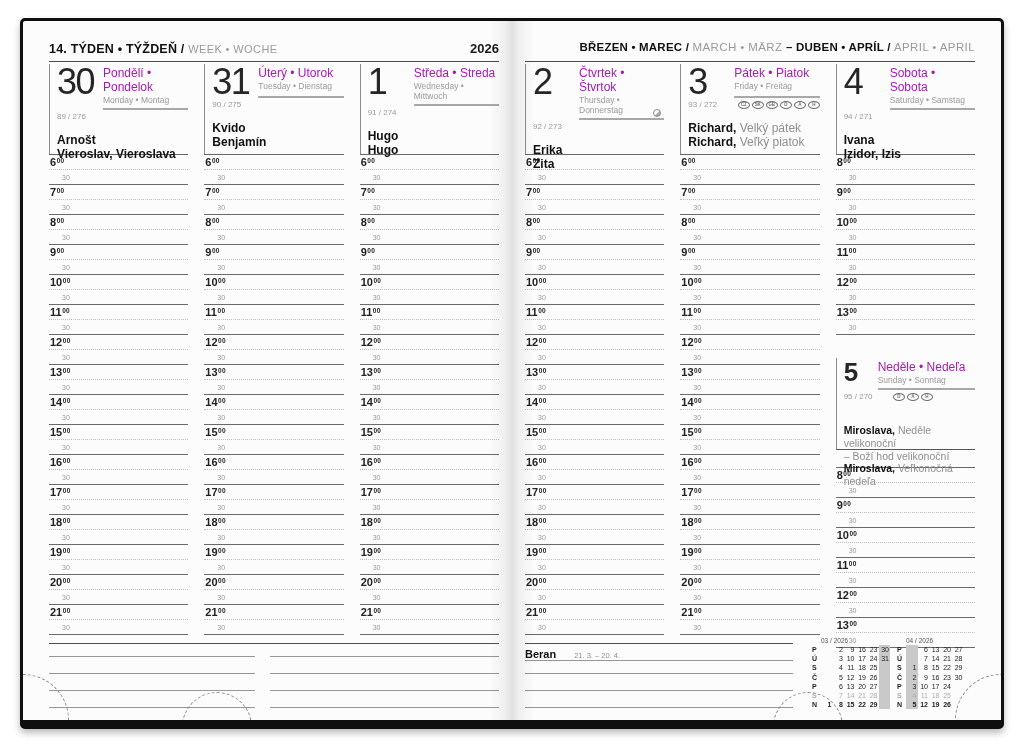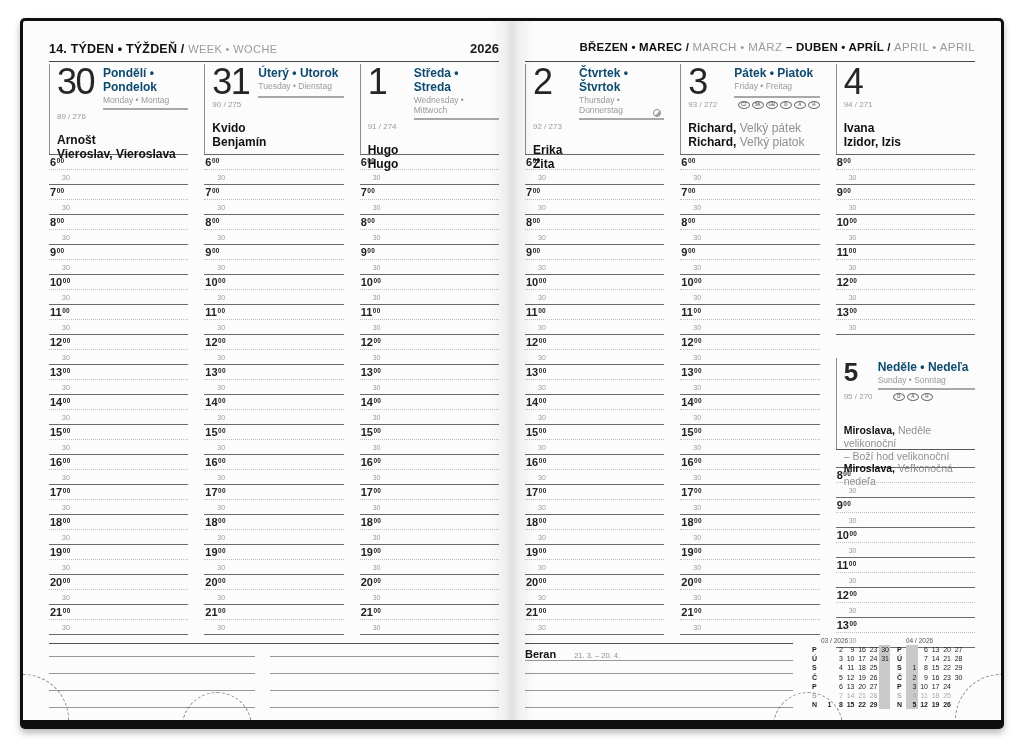--- a/index.html
+++ b/index.html
@@ -29,21 +29,21 @@
   .p-head.ra span { font-size:11.5px; }
 
   
   .day-row { display:flex; gap:16px; margin-top:2px; }
   .day-col { flex:1; min-width:0; }
 
   .day-head { height:90px; border-left:1px solid #8c8c8c; padding:1px 0 0 7px; position:relative; }
   .dh-row { display:flex; }
   .dh-num { width:46px; font-size:36px; line-height:.92; color:#262626; letter-spacing:-1.5px; }
   .dh-title { flex:1; border-bottom:2px solid #a8a8a8; padding-bottom:3px; margin-top:1px; }
-  .dh-t { font-size:12px; font-weight:bold; color:#0c4a6e; }
+  .dh-t { font-size:12px; font-weight:normal; color:#a21caf; }
   .dh-s { font-size:8.5px; color:#9a9a9a; margin-top:1px; }
   .dh-row2 { display:flex; align-items:center; margin-top:2px; min-height:9px; }
   .dh-ord { width:53px; font-size:8px; color:#9a9a9a; }
   .ovals { display:flex; gap:2px; }
   .oval { width:12px; height:8px; border:1px solid #6f6f6f; border-radius:50%;
     font-size:4.5px; color:#6f6f6f; font-weight:bold; display:flex; align-items:center;
     justify-content:center; letter-spacing:-.3px; }
   .moon { position:absolute; right:3px; top:45px; width:8px; height:8px;
     border:1px solid #8a8a8a; border-radius:50%;
     background:linear-gradient(135deg, rgba(0,0,0,0) 55%, #aaa 55%); }
@@ -407,20 +407,24 @@
               <div class="t-hour"><span class="th">20</span><span class="sup">00</span></div>
               <div class="t-half">30</div>
               <div class="t-hour"><span class="th">21</span><span class="sup">00</span></div>
               <div class="t-half">30</div>
             </div>
           </div>
           <div class="day-col">
             <div class="day-head">
               <div class="dh-row">
                 <div class="dh-num">4</div>
+                <div class="dh-title">
+                  <div class="dh-t">Sobota • Sobota</div>
+                  <div class="dh-s">Saturday • Samstag</div>
+                </div>
               </div>
               <div class="dh-row2">
                 <div class="dh-ord">94 / 271</div>
               </div>
               <div class="dh-names">
                 <div class="nm-line"><span class="nm-b">Ivana</span></div>
                 <div class="nm-line"><span class="nm-b">Izidor, Izis</span></div>
               </div>
             </div>
             <div class="tgrid">

